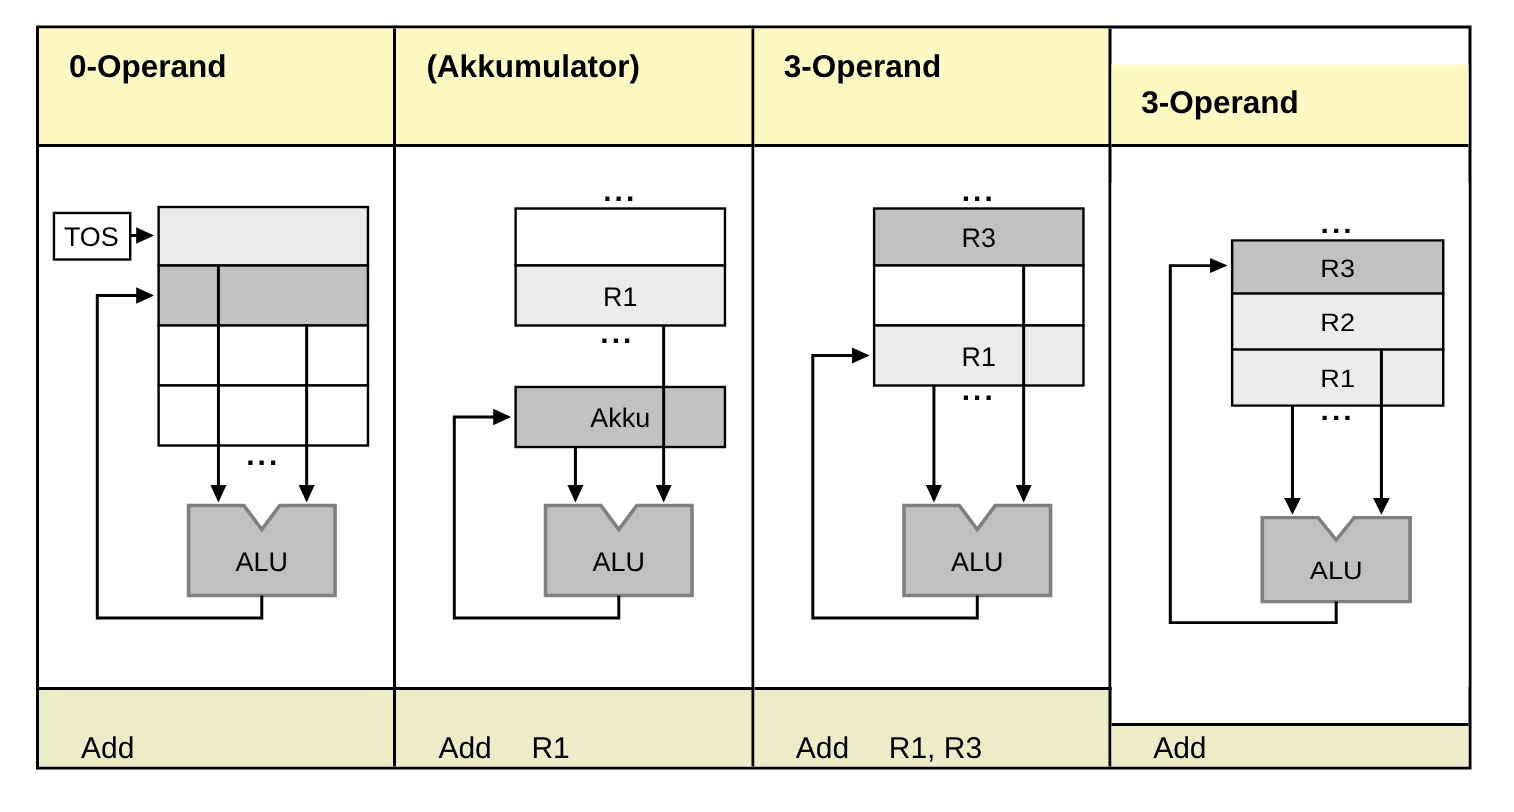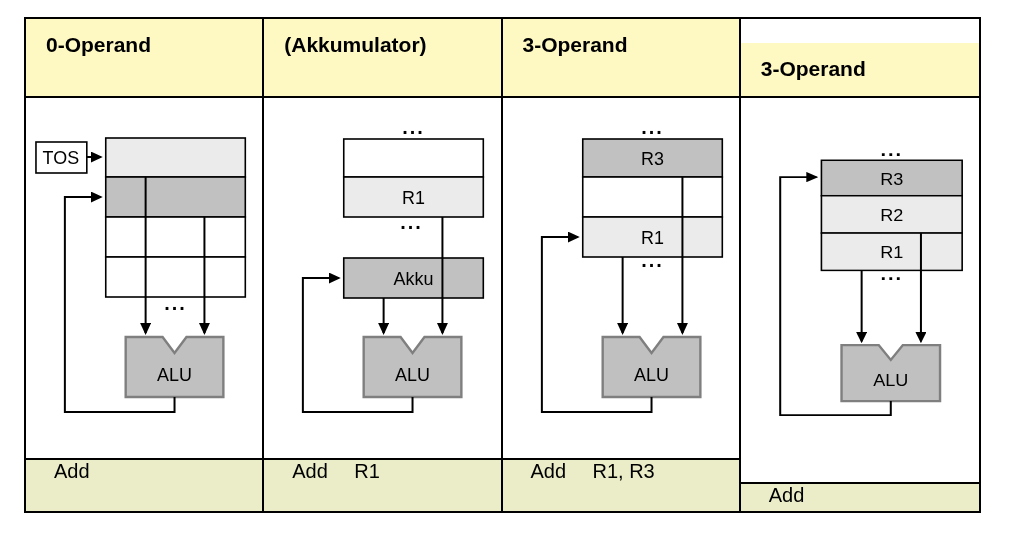--- a/index.html
+++ b/index.html
@@ -17,21 +17,21 @@
   .cell{box-sizing:border-box;border-right:2px solid #000;}
   .cell.last{border-right:none;margin-top:24px;}
   .hcell{
     background:#fef9c3;border-bottom:2px solid #000;
     padding:14px 8px 0 20px;font-size:21px;font-weight:bold;line-height:24px;
   }
   .dcell{background:#ffffff;overflow:hidden;}
   .dcell svg{display:block;width:100%;height:100%;}
   .fcell{
     background:#eaedc7;border-top:2px solid #000;
-    display:flex;align-items:flex-start;padding-left:28px;font-size:20px;
+    display:flex;align-items:flex-end;padding-left:28px;font-size:20px;
   }
   .mn{display:inline-block;width:62px;}
   
   .ln{stroke:#000;stroke-width:2;fill:none;}
   .box{stroke:#000;stroke-width:1.6;}
   .f-white{fill:#ffffff;}
   .f-light{fill:#ebebeb;}
   .f-mid{fill:#c1c1c1;}
   .alu{fill:#c0c0c0;stroke:#7f7f7f;stroke-width:2.4;}
   .lbl{font-family:"Liberation Sans",sans-serif;font-size:18px;fill:#000;}

